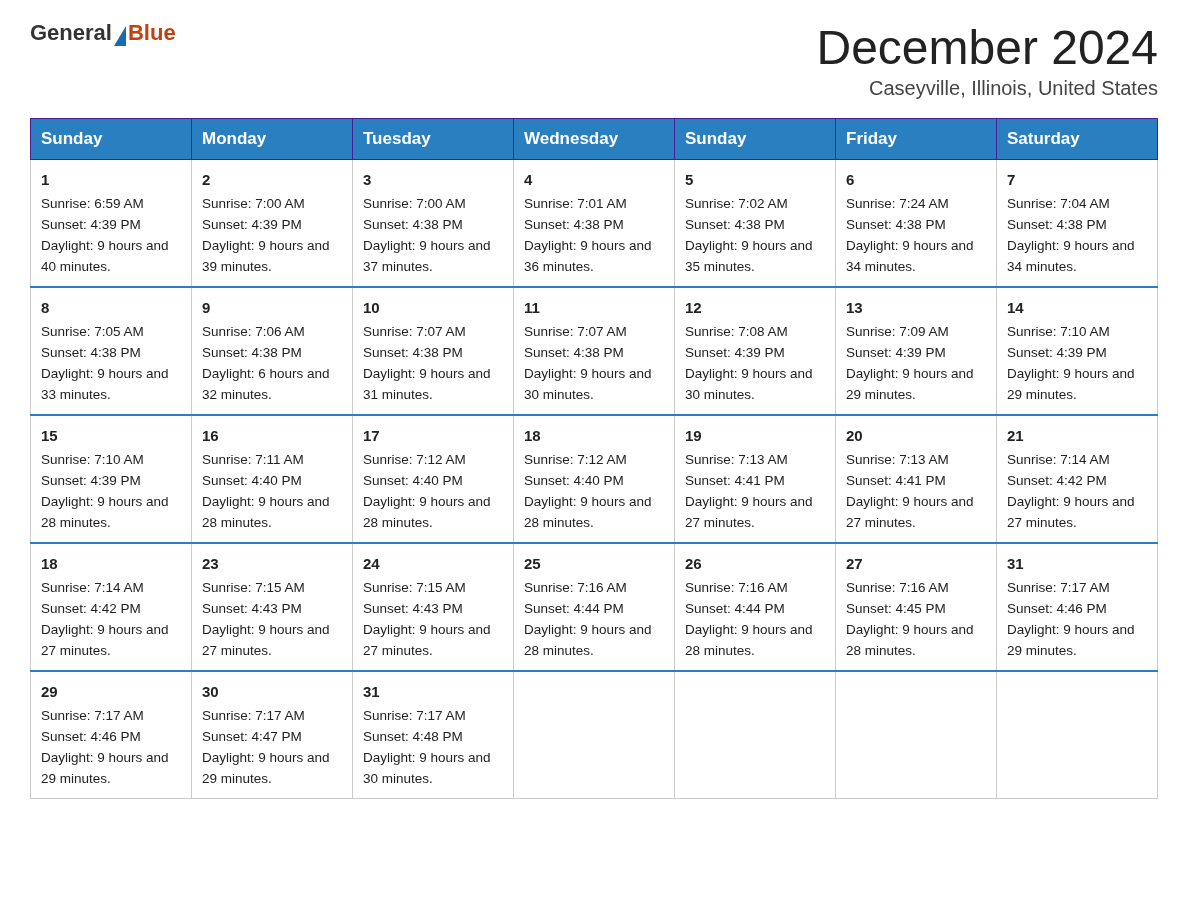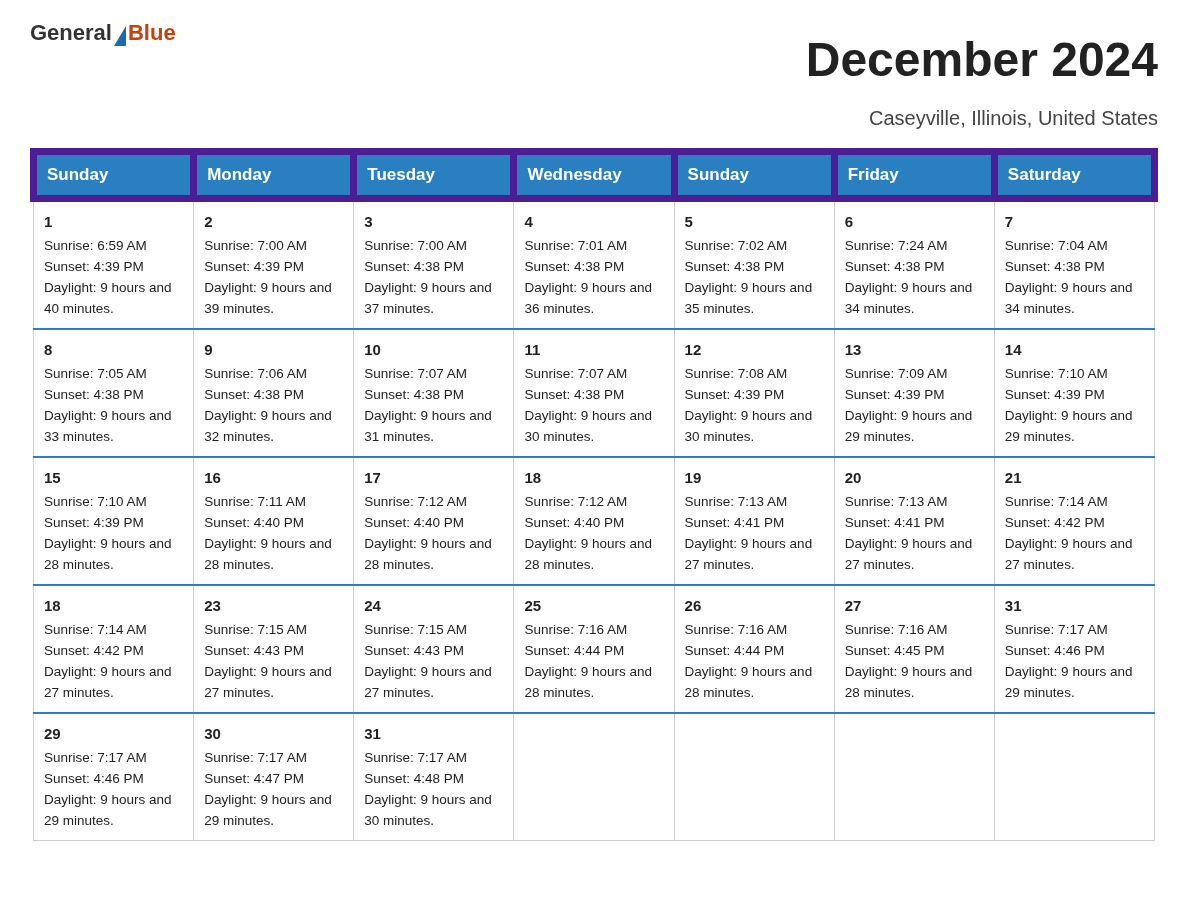--- a/index.html
+++ b/index.html
@@ -40,41 +40,40 @@
     }
     .logo-blue {
       color: #c2410c;
       font-weight: bold;
     }
     .title-block {
       text-align: right;
     }
     .month-title {
       font-size: 48px;
-      font-weight: bold;
+      font-weight: normal;
       color: #222;
-      margin-top: 12px;
     }
     .location {
       font-size: 20px;
       color: #444;
-      margin-top: 20px;
+      margin-top: 2px;
     }
     .calendar {
       width: 100%;
       border-collapse: collapse;
     }
     .calendar th {
       background: #2a7fc1;
       color: #fff;
       font-size: 17px;
       font-weight: 600;
       padding: 10px 10px;
       text-align: left;
-      border: 7px solid #4c1d95;
+      border: 1px solid #4c1d95;
     }
     .calendar td {
       vertical-align: top;
       border: 1px solid #ccc;
       padding: 8px 10px;
       width: 14.28%;
       font-size: 13.5px;
       line-height: 1.55;
       background: #fff;
     }
@@ -170,21 +169,21 @@
         <td>
           <span class="day-number">8</span>
           <span>Sunrise: 7:05 AM</span><br>
           <span>Sunset: 4:38 PM</span><br>
           <span>Daylight: 9 hours and 33 minutes.</span>
         </td>
         <td>
           <span class="day-number">9</span>
           <span>Sunrise: 7:06 AM</span><br>
           <span>Sunset: 4:38 PM</span><br>
-          <span>Daylight: 9 hours and 32 minutes.</span>
+          <span>Daylight: 6 hours and 32 minutes.</span>
         </td>
         <td>
           <span class="day-number">10</span>
           <span>Sunrise: 7:07 AM</span><br>
           <span>Sunset: 4:38 PM</span><br>
           <span>Daylight: 9 hours and 31 minutes.</span>
         </td>
         <td>
           <span class="day-number">11</span>
           <span>Sunrise: 7:07 AM</span><br>

